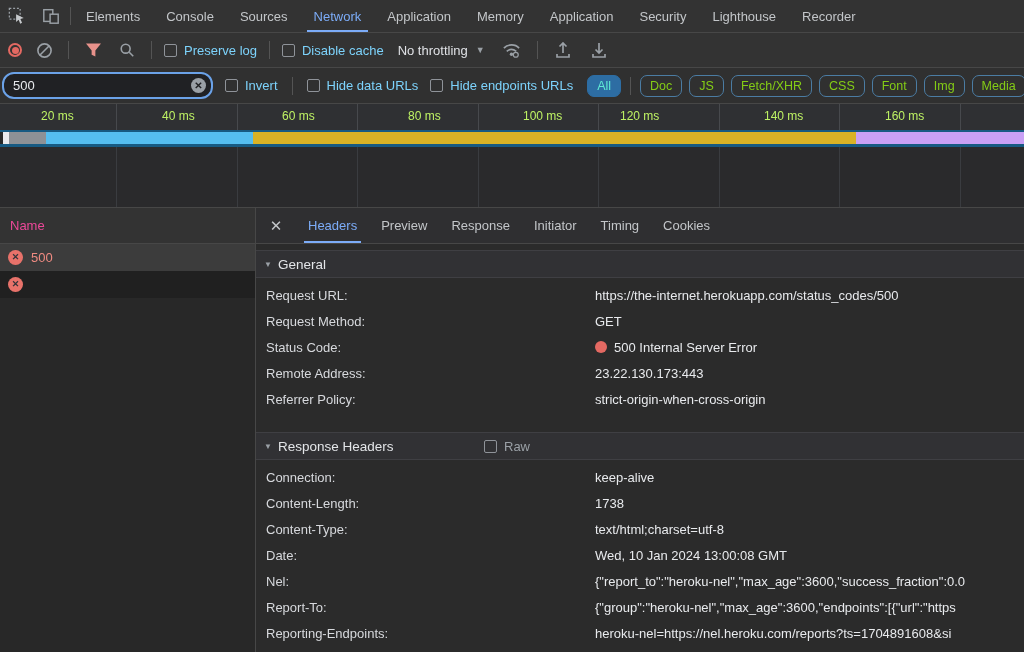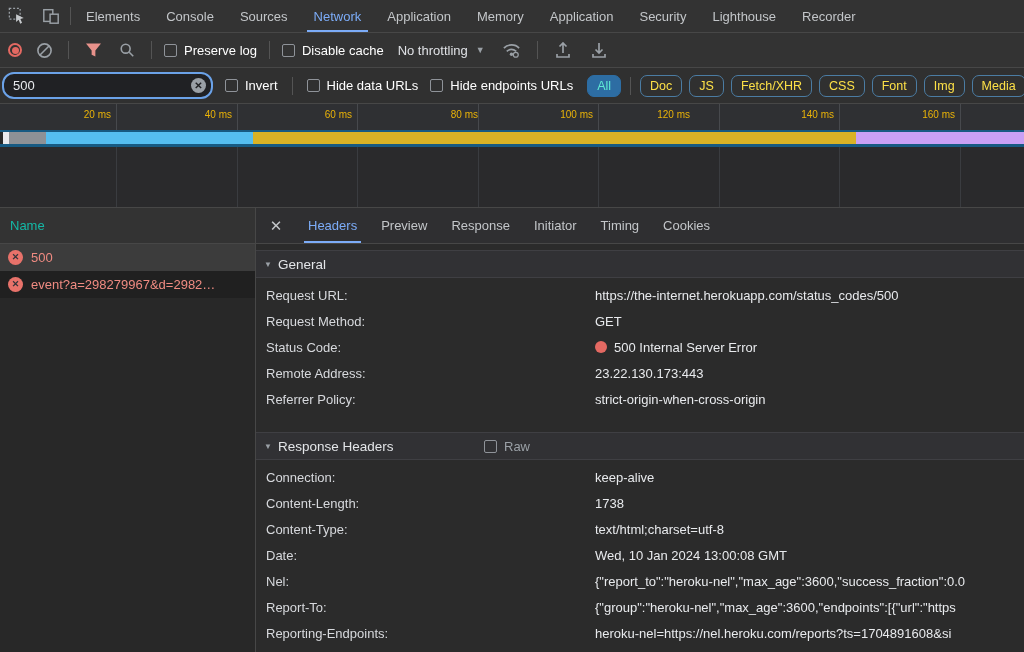--- a/index.html
+++ b/index.html
@@ -19,52 +19,52 @@
   .vsep { width:1px; height:18px; background:#545454; align-self:center; flex:none; margin:0 2px; }
   .tab { padding:0 13px; display:flex; align-items:center; color:#c3c6c9; cursor:default; flex:none; position:relative; }
   .tab.sel { color:#7cacf8; }
   .tab.sel::after { content:""; position:absolute; left:6px; right:6px; bottom:0; height:2px; background:#7cacf8; }
 
   
   .toolbar { height:35px; flex:none; background:#333333; border-bottom:1px solid #474747;
              display:flex; align-items:center; padding:0 8px; gap:10px; overflow:hidden; white-space:nowrap; }
   .rec { width:14px; height:14px; border-radius:50%; border:2px solid #e46962; display:flex; align-items:center; justify-content:center; flex:none; }
   .rec i { width:7px; height:7px; border-radius:50%; background:#e46962; display:block; }
-  .cb-item { display:flex; align-items:center; gap:7px; color:#ffffff; }
+  .cb-item { display:flex; align-items:center; gap:7px; color:#7dd3fc; }
   .cb { width:13px; height:13px; border:1.5px solid #8f9399; border-radius:2px; background:transparent; flex:none; }
   .throttle { display:flex; align-items:center; gap:8px; padding:0 4px; }
   .caret { color:#9aa0a6; font-size:9px; }
 
   
   .filterbar { height:36px; flex:none; background:#303030; border-bottom:1px solid #474747;
                display:flex; align-items:center; padding:0 2px; gap:12px; overflow:hidden; white-space:nowrap; }
   .filter-box { position:relative; width:211px; height:27px; flex:none; }
   .filter-box input { width:100%; height:100%; background:#202124; border:2px solid #6ba2e8; border-radius:12px;
                       color:#e8eaed; font-family:"Liberation Sans",sans-serif; font-size:13px; padding:0 26px 0 9px; outline:none; }
   .clear-x { position:absolute; right:7px; top:6px; width:15px; height:15px; border-radius:50%;
              background:#9aa0a6; color:#202124; font-size:10px; font-weight:bold; line-height:15px; text-align:center; }
   .pills { display:flex; align-items:center; gap:7px; margin-left:2px; }
-  .pill { border:1px solid #4b7ca3; border-radius:7px; padding:3px 9px; color:#fde047; font-size:12.5px; flex:none; }
+  .pill { border:1px solid #4b7ca3; border-radius:7px; padding:3px 9px; color:#84cc16; font-size:12.5px; flex:none; }
   .pill.sel { background:#2d6da3; border-color:#2d6da3; color:#5eead4; }
 
   
   .ruler { height:26px; flex:none; position:relative; background:#2f3033; overflow:hidden; }
   .ruler .tick { position:absolute; top:0; bottom:0; width:1px; background:#47494d; }
-  .ruler .tlabel { position:absolute; top:5px; width:70px; text-align:right; color:#eab308; font-size:10px; }
+  .ruler .tlabel { position:absolute; top:5px; width:70px; color:#bef264; font-size:12px; }
   .bar { height:17px; flex:none; position:relative; background:#282828;
          border-top:2px solid #175a82; border-bottom:3px solid #175a82; overflow:hidden; }
   .seg { position:absolute; top:0; bottom:0; }
   .film { height:61px; flex:none; position:relative; background:#2a2a2c; border-bottom:1px solid #474747; overflow:hidden; }
   .film .tick { position:absolute; top:0; bottom:0; width:1px; background:#3a3c40; }
 
   
   .main { flex:1; display:flex; overflow:hidden; }
   .left { width:256px; flex:none; border-right:1px solid #474747; background:#282828; display:flex; flex-direction:column; overflow:hidden; }
   .name-header { height:36px; flex:none; background:#333333; border-bottom:1px solid #474747;
-                 display:flex; align-items:center; padding-left:10px; color:#14b8a6; }
+                 display:flex; align-items:center; padding-left:10px; color:#ec4899; }
   .req-row { height:27px; flex:none; display:flex; align-items:center; gap:8px; padding-left:8px;
              color:#f08b82; overflow:hidden; white-space:nowrap; }
   .req-row.sel { background:#3c3c3c; }
   .req-row.alt { background:#202020; }
   .err-ic { width:15px; height:15px; border-radius:50%; background:#e8726a; color:#33343a; flex:none;
             font-size:9px; font-weight:bold; line-height:15px; text-align:center; }
 
   .right { flex:1; background:#2b2b2b; display:flex; flex-direction:column; overflow:hidden; }
   .detail-tabs { height:36px; flex:none; background:#2f2f31; border-bottom:1px solid #474747;
                  display:flex; align-items:stretch; overflow:hidden; }
@@ -253,21 +253,20 @@
     <div class="left">
       <div class="name-header">
         <span>Name</span>
       </div>
       <div class="req-row sel">
         <span class="err-ic">✕</span>
         <span>500</span>
       </div>
       <div class="req-row alt">
         <span class="err-ic">✕</span>
-        <span>event?a=298279967&amp;d=2982…</span>
       </div>
     </div>
 
     <div class="right">
       <div class="detail-tabs">
         <span class="close-x">✕</span>
         <span class="dtab sel">Headers</span>
         <span class="dtab">Preview</span>
         <span class="dtab">Response</span>
         <span class="dtab">Initiator</span>

